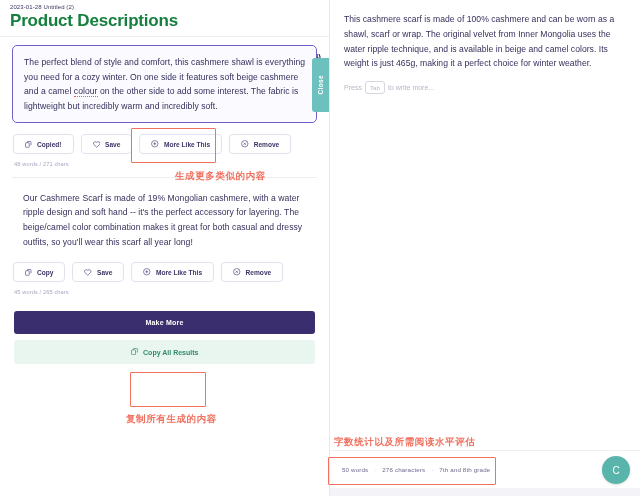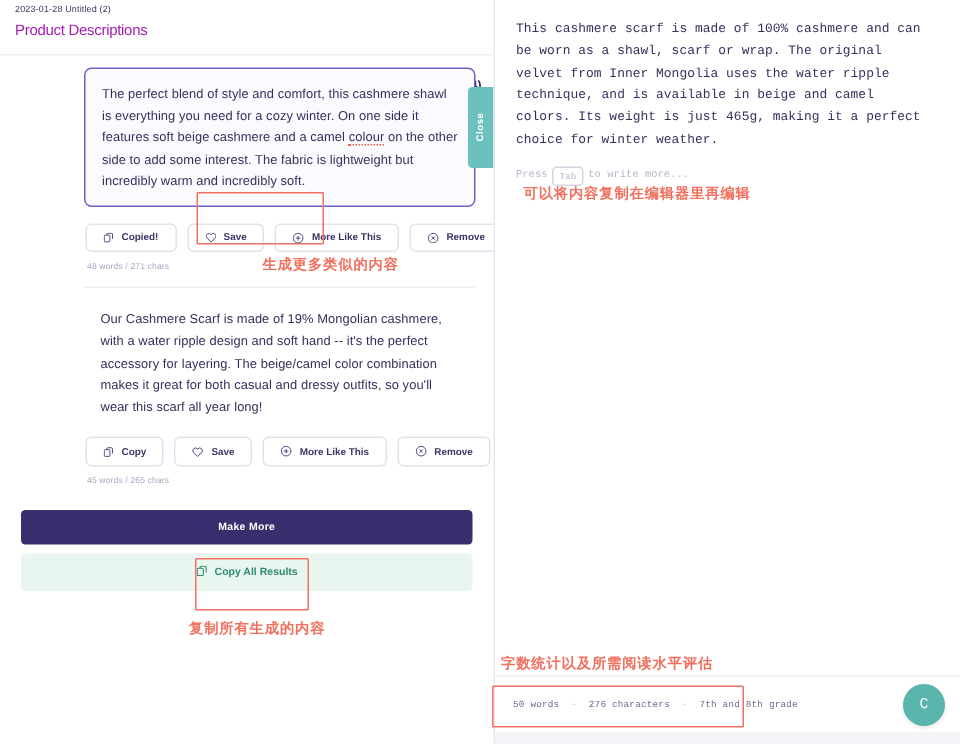--- a/index.html
+++ b/index.html
@@ -24,23 +24,23 @@
     height: 34px;
     position: relative;
   }
   .doc-date {
     font-size: 6px;
     color: #3c3660;
     letter-spacing: .1px;
     line-height: 9px;
   }
   .page-title {
-    font-size: 10px;
-    font-weight: normal;
-    color: #a21caf;
+    font-size: 17px;
+    font-weight: bold;
+    color: #15803d;
     letter-spacing: -.2px;
     line-height: 16px;
     margin-top: 1px;
   }
   .tabs {
     position: absolute;
     right: 8px; top: 5px;
     display: flex; gap: 14px;
     align-items: flex-start;
     margin-top: 47px;
@@ -52,21 +52,21 @@
     padding-bottom: 4px;
     cursor: pointer;
   }
   .tab.active { color: #3aa79a; border-bottom: 1.5px solid #3aa79a; }
 
   .header-rule {
     height: 1px; background: #ededf3; width: 100%;
     margin-top: 2px;
   }
 
-  .cards { padding: 8px 12px 0 12px; margin-left: 44px; }
+  .cards { padding: 8px 12px 0 12px; }
 
   .result-card { position: relative; margin-bottom: 4px; }
   .result-text {
     border: 1px solid #6d63c6;
     border-radius: 5px;
     background: #fafaff;
     padding: 9px 10px 9px 11px;
     font-size: 8.6px;
     line-height: 14.6px;
     color: #34305c;
@@ -159,21 +159,20 @@
     letter-spacing: .4px;
     display: flex; align-items: center; gap: 3px;
   }
 
   
   .right-pane {
     position: relative;
     width: 310px; height: 496px;
     background: #ffffff;
     overflow: hidden;
-    font-family: Liberation Mono, monospace;
   }
   .editor-body { padding: 12px 16px 0 14px; }
   .editor-text {
     font-size: 8.6px;
     line-height: 14.8px;
     color: #34305c;
     letter-spacing: .03px;
   }
   .tab-hint {
     margin-top: 10px;
@@ -378,18 +377,17 @@
     <div class="fab">C</div>
     <div class="bottom-strip"></div>
   </div>
 
   <div class="hl" style="left:131px; top:128px; width:85px; height:35px;"></div>
   <div class="cn-note" style="left:133px; top:170px;margin-left:42px;">生成更多类似的内容</div>
 
   <div class="hl" style="left:130px; top:372px; width:76px; height:35px;"></div>
   <div class="cn-note" style="left:126px; top:413px;">复制所有生成的内容</div>
 
-  <div class="cn-note" style="left:349px; top:123px;">可以将内容复制在编辑器里再编辑</div>
 
   <div class="cn-note" style="left:334px; top:436px;">字数统计以及所需阅读水平评估</div>
   <div class="hl" style="left:328px; top:457px; width:168px; height:28px;"></div>
 
 </div>
 
 </body></html>

